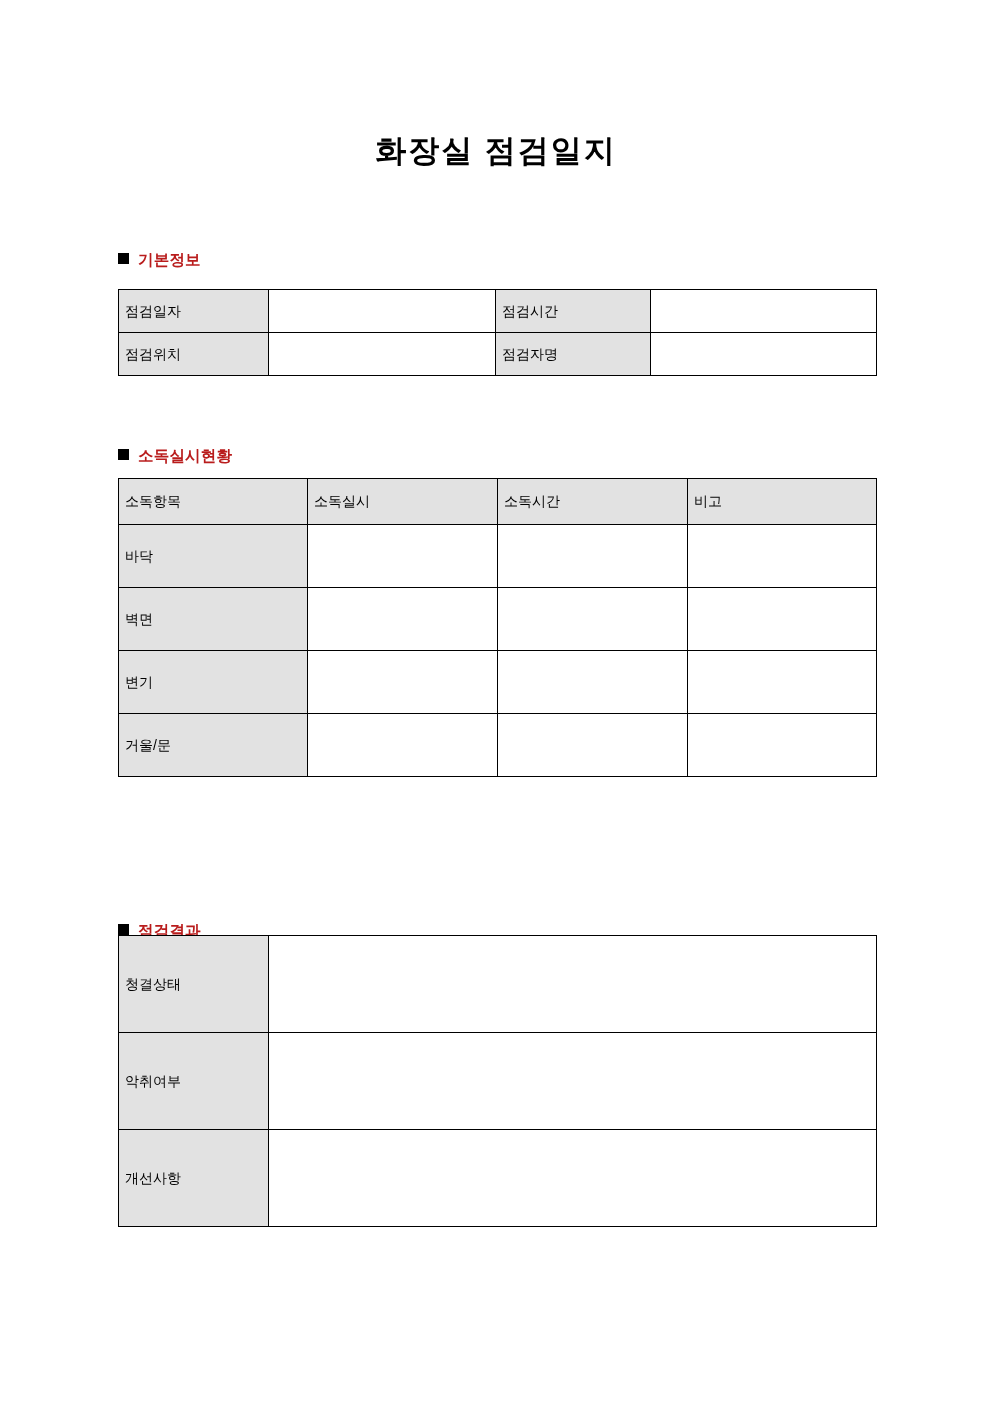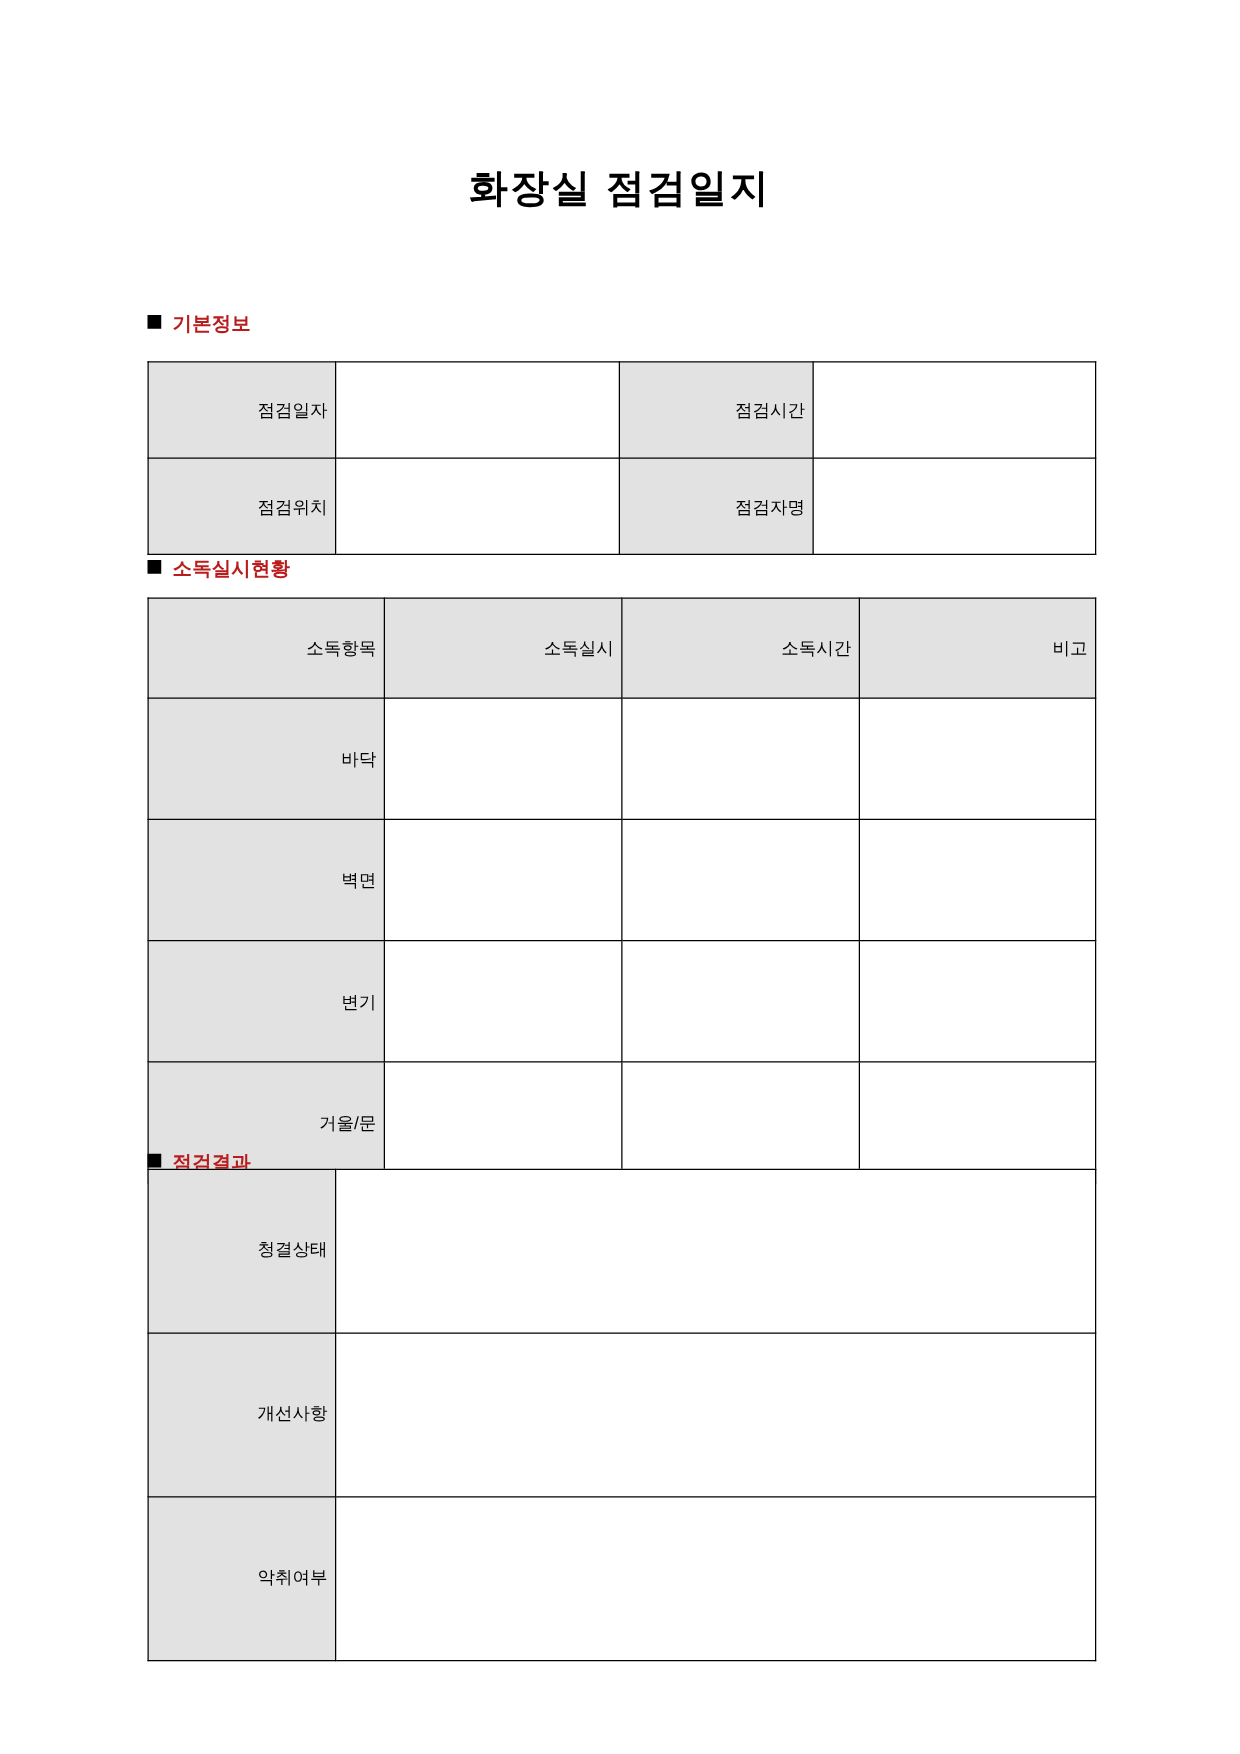--- a/index.html
+++ b/index.html
@@ -66,25 +66,25 @@
   table.form {
     position: absolute;
     left: 118px;
     width: 758px;
     border-collapse: collapse;
     table-layout: fixed;
     background: #ffffff;
   }
   table.form td, table.form th {
     border: 1px solid #000000;
-    padding: 17px 6px;
+    padding: 0 6px;
     font-size: 14px;
     font-weight: normal;
     color: #000000;
-    text-align: right;
+    text-align: left;
     vertical-align: middle;
     line-height: 1.35;
     word-break: keep-all;
   }
   td.lbl, th.hdr {
     background: #e2e2e2;
   }
   td.val {
     background: #ffffff;
   }
@@ -100,21 +100,21 @@
   
   #tbl-disinfect { top: 478px; }
   #tbl-disinfect th.hdr { height: 45px; }
   #tbl-disinfect td { height: 62px; }
   #tbl-disinfect col.c1 { width: 189px; }
   #tbl-disinfect col.c2 { width: 190px; }
   #tbl-disinfect col.c3 { width: 190px; }
   #tbl-disinfect col.c4 { width: 189px; }
 
   
-  #tbl-result { top: 935px; font-family: Liberation Mono, monospace; }
+  #tbl-result { top: 935px; }
   #tbl-result td { height: 96px; }
   #tbl-result col.c-lbl { width: 150px; }
   #tbl-result col.c-val { width: 608px; }
 </style>
 </head>
 <body>
 
 <div class="page">
 
   <div class="doc-title">화장실 점검일지</div>
@@ -195,23 +195,23 @@
     <colgroup>
       <col class="c-lbl">
         <col class="c-val">
     </colgroup>
     <tbody>
       <tr>
         <td class="lbl">청결상태</td>
         <td class="val"></td>
       </tr>
       <tr>
+        <td class="lbl">악취여부</td>
+        <td class="val"></td>
+      </tr>
+      <tr>
         <td class="lbl">개선사항</td>
-        <td class="val"></td>
-      </tr>
-      <tr>
-        <td class="lbl">악취여부</td>
         <td class="val"></td>
       </tr>
     </tbody>
   </table>
 
 </div>
 
 </body></html>

